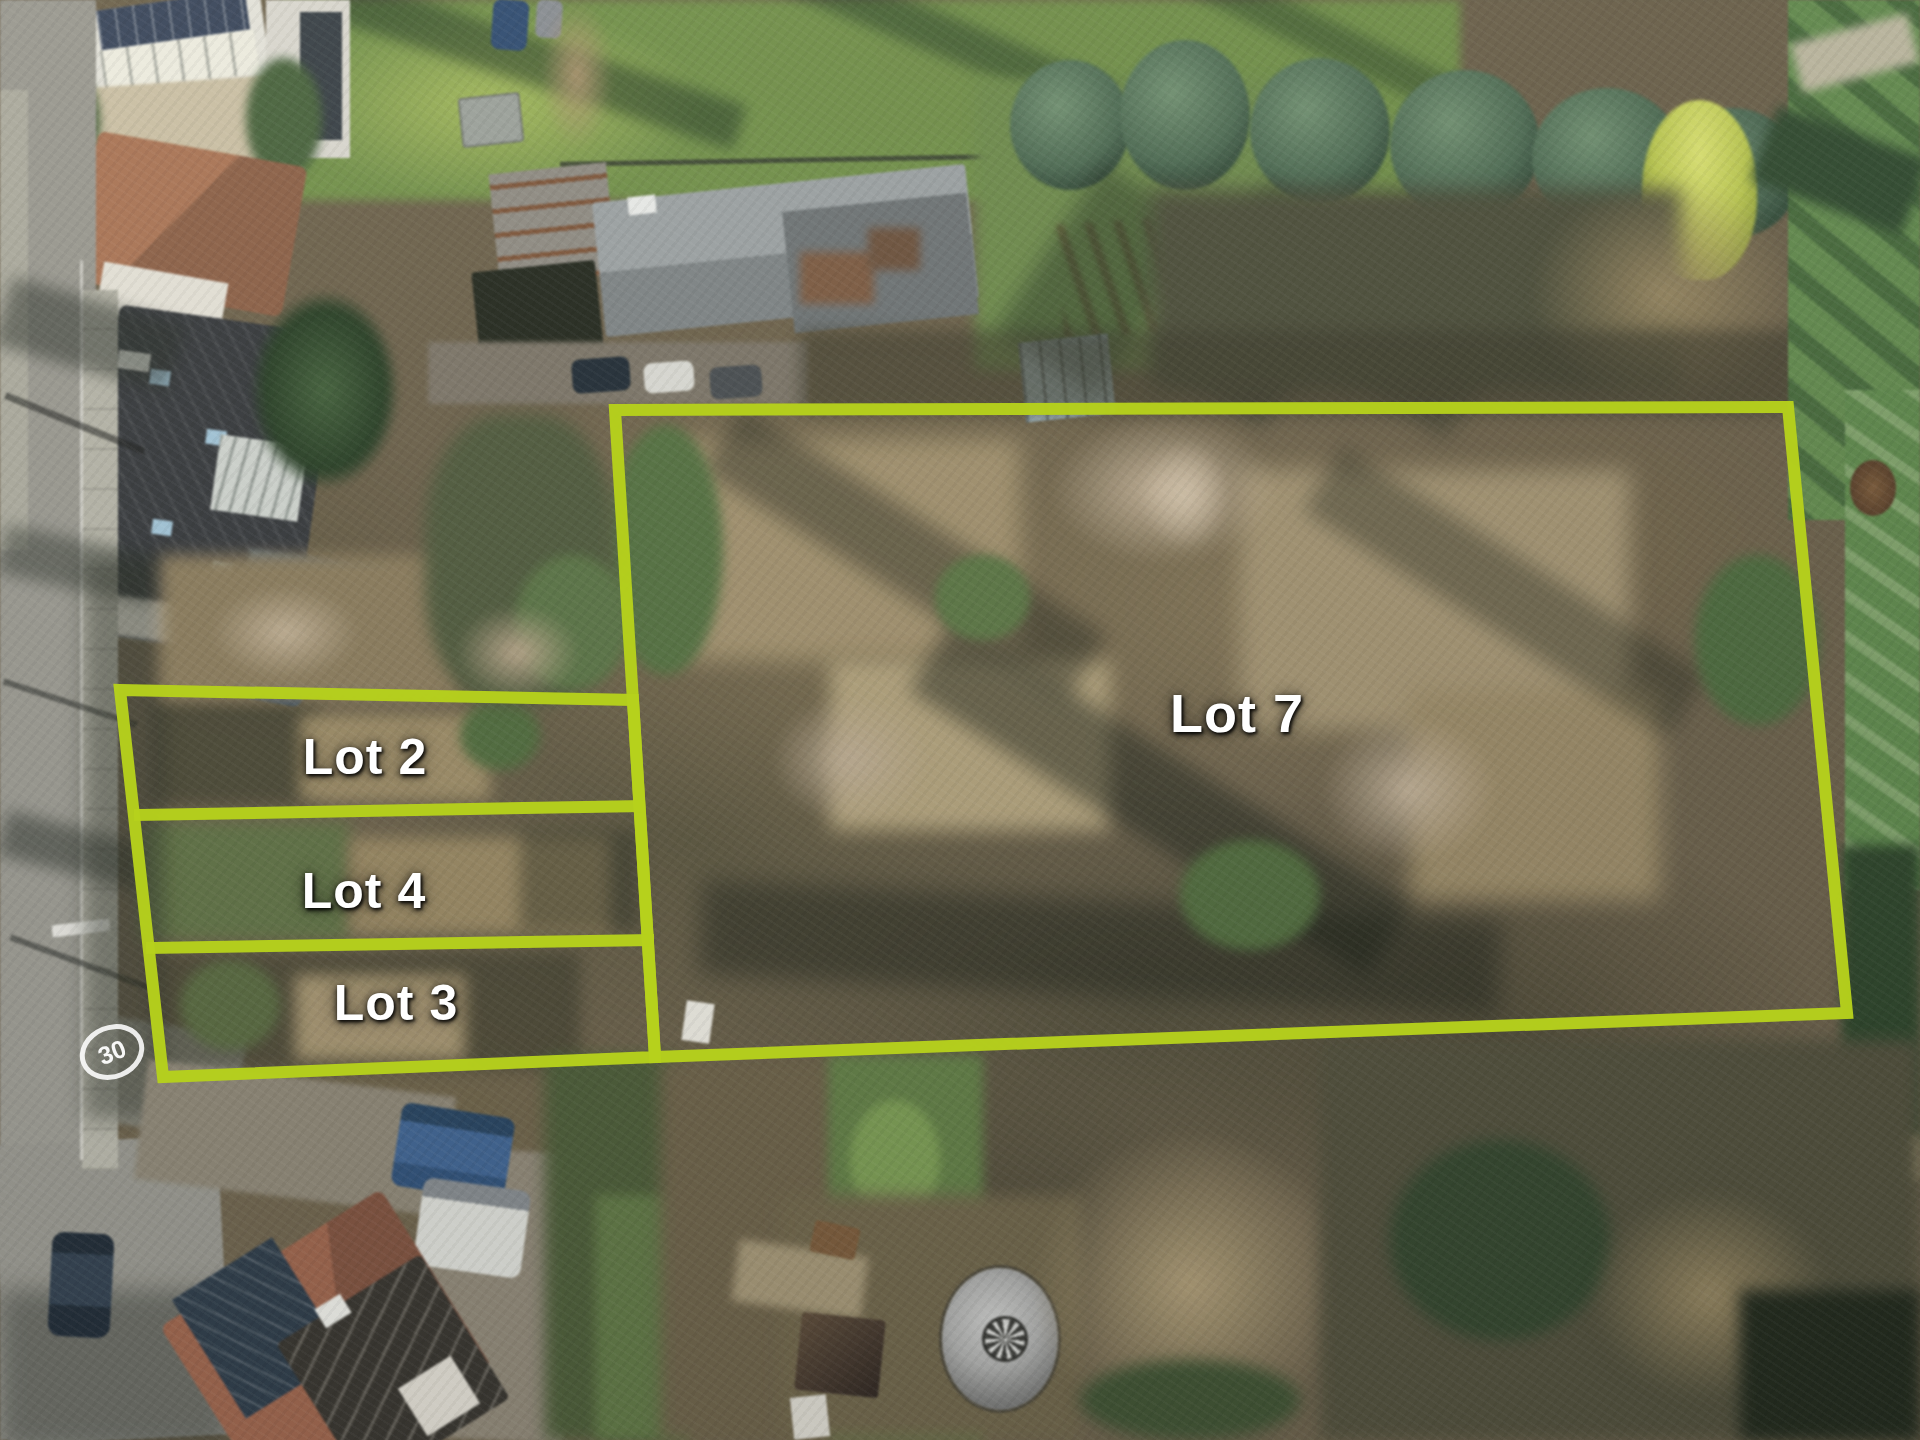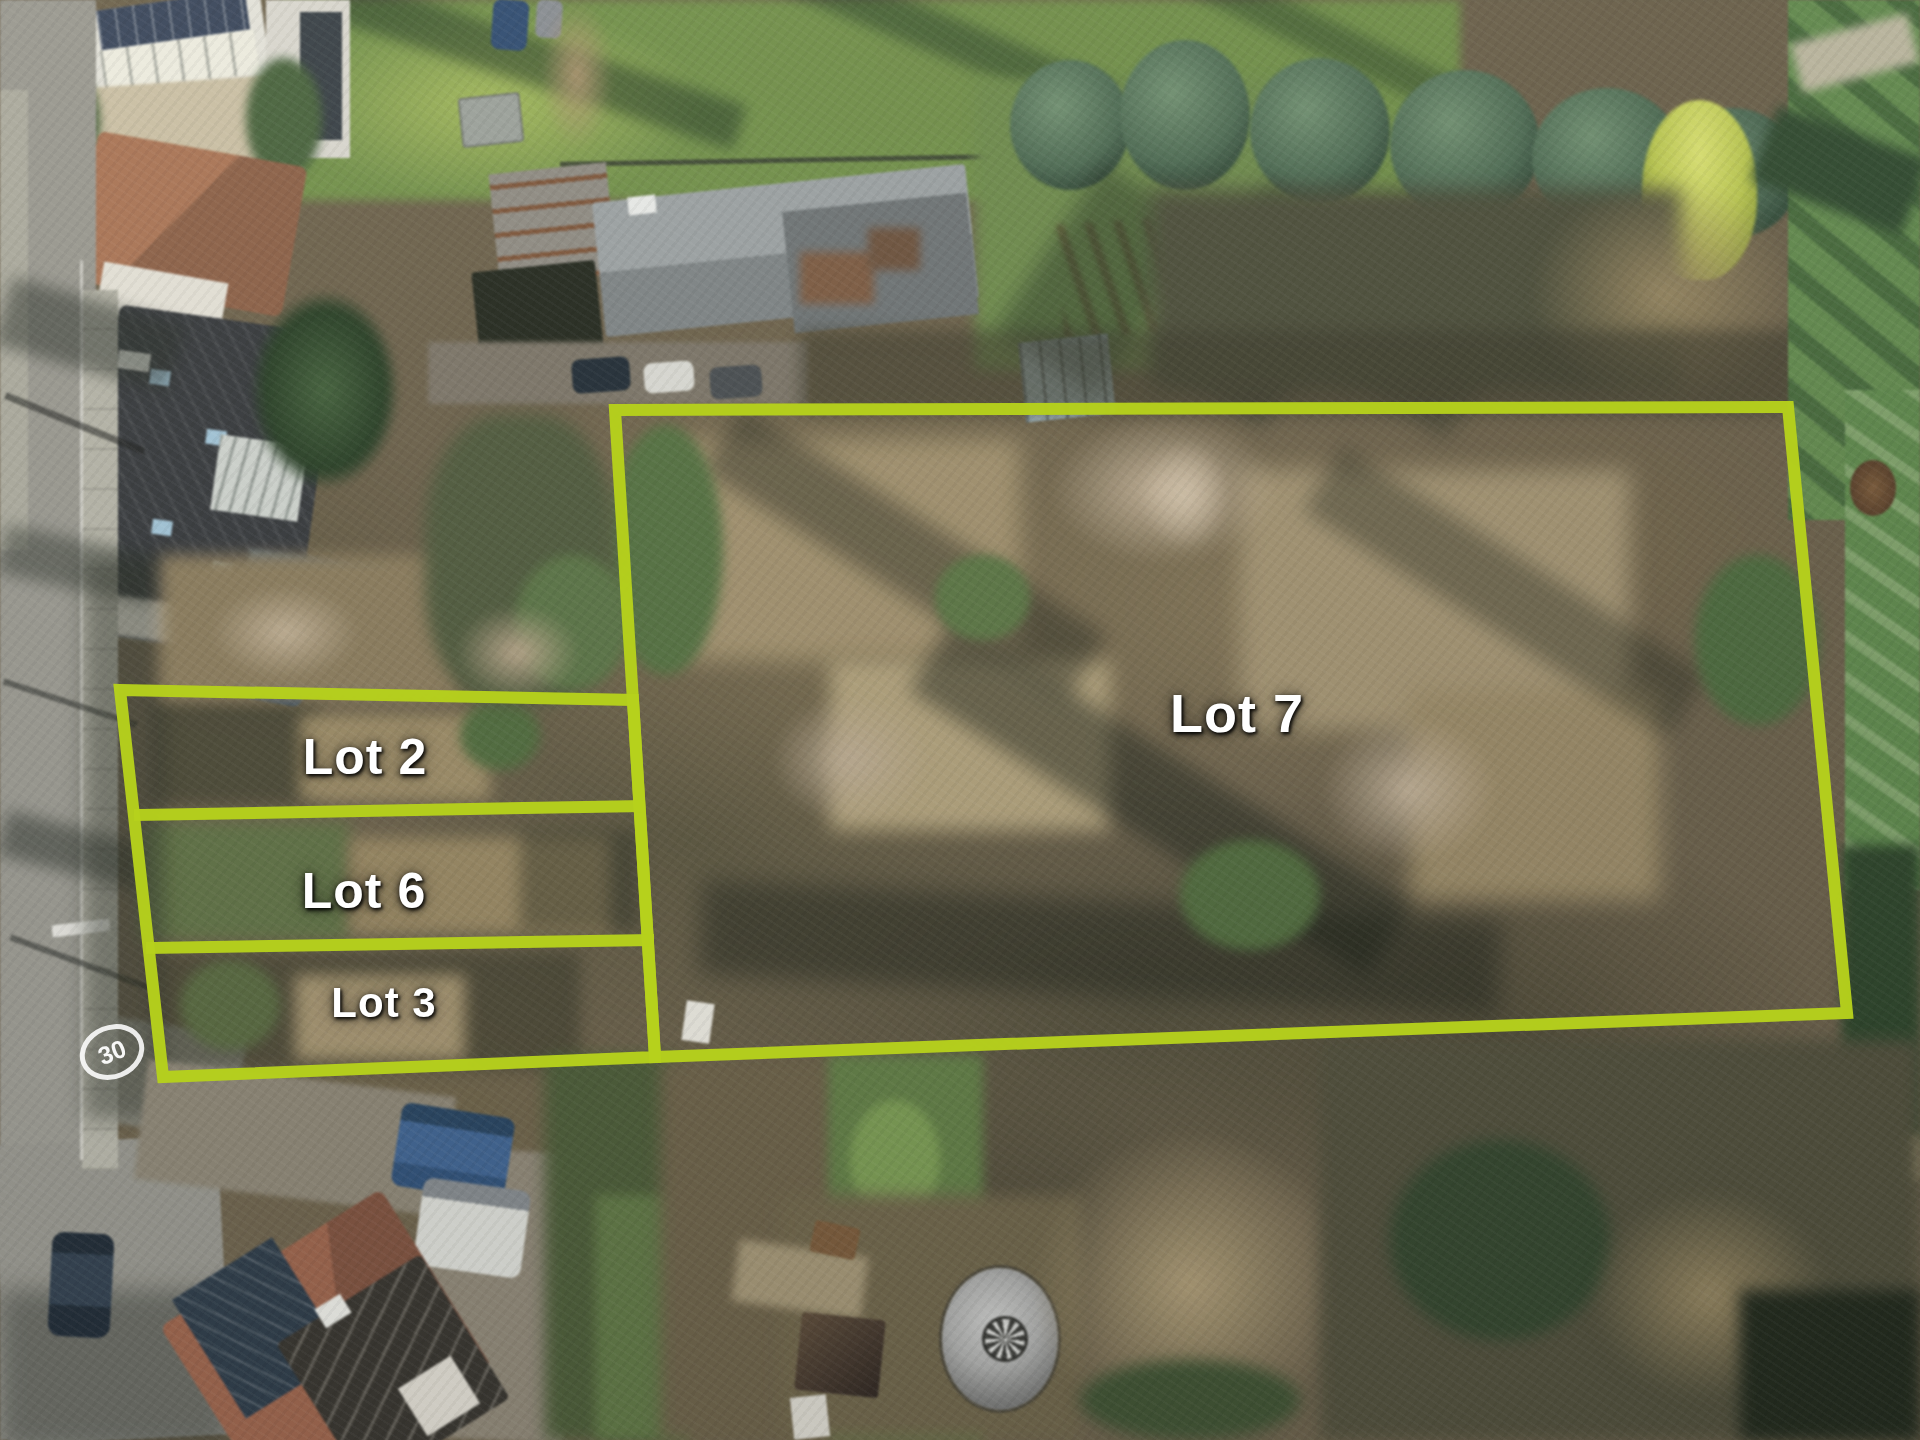--- a/index.html
+++ b/index.html
@@ -197,20 +197,20 @@
   <div id="cast"></div>
 
   <svg id="lines" width="1920" height="1440" viewBox="0 0 1920 1440">
     <polygon class="ll" points="615,410 1788,407 1847,1013 655,1057"></polygon>
     <polygon class="ll" points="120,690 633,700 655,1057 163,1077"></polygon>
     <polyline class="ll" points="140,815 639,806"></polyline>
     <polyline class="ll" points="152,948 648,940"></polyline>
   </svg>
 
   <div class="lot-label" style="left:365px;top:757px;font-size:50px;">Lot 2</div>
-  <div class="lot-label" style="left:364px;top:891px;font-size:50px;">Lot 6</div>
-  <div class="lot-label" style="left:384px;top:1003px;font-size:42px;">Lot 3</div>
+  <div class="lot-label" style="left:364px;top:891px;font-size:50px;">Lot 4</div>
+  <div class="lot-label" style="left:396px;top:1003px;font-size:50px;">Lot 3</div>
   <div class="lot-label" style="left:1237px;top:713px;font-size:54px;">Lot 7</div>
 
   <div id="speed">
     <span>30</span>
   </div>
 </div>
 
 </body></html>

